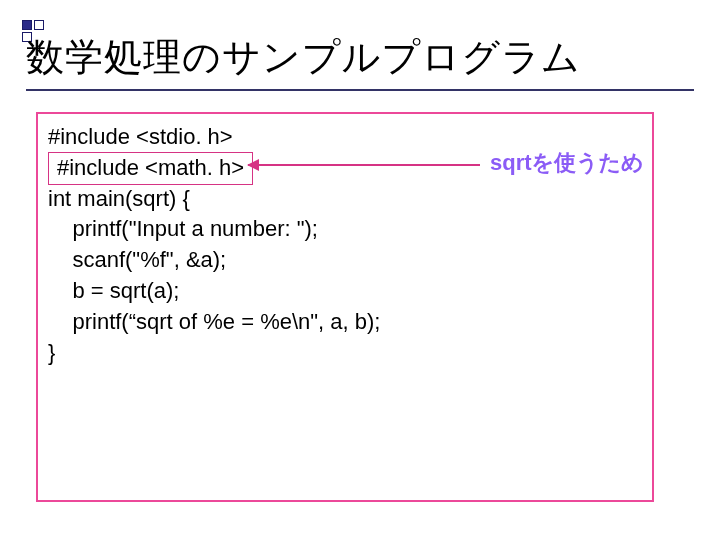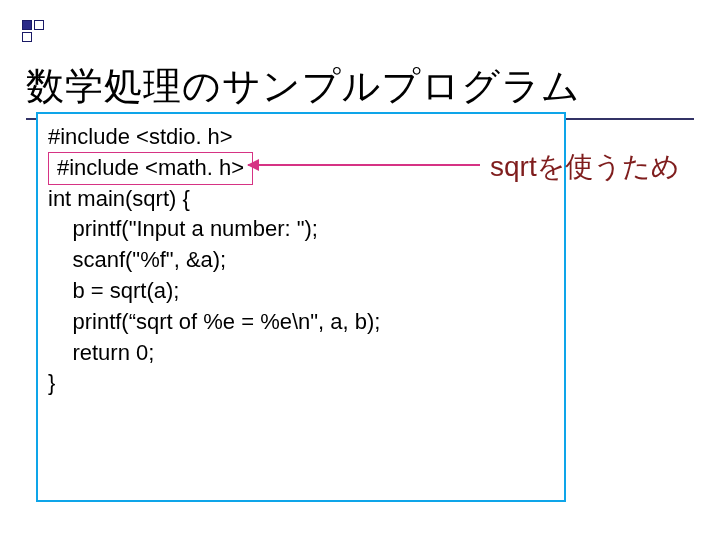--- a/index.html
+++ b/index.html
@@ -22,61 +22,62 @@
     width: 10px;
     height: 10px;
     border: 1px solid #1a1a66;
     position: absolute;
   }
   .marker .sq1 { top: 0; left: 0; background: #2a2a88; }
   .marker .sq2 { top: 0; left: 12px; background: #fff; }
   .marker .sq3 { top: 12px; left: 0; background: #fff; }
   .title-row {
     position: absolute;
-    top: 61px;
+    top: 32px;
     left: 26px;
     right: 26px;
     border-bottom: 2px solid #333366;
     padding-bottom: 6px;
   }
   .title {
     font-size: 38px;
     font-weight: 400;
     color: #000;
     letter-spacing: 1px;
   }
   .code-box {
     position: absolute;
     top: 112px;
     left: 36px;
-    width: 530px;
+    width: 618px;
     height: 390px;
-    border: 2px solid #0ea5e9;
+    border: 2px solid #ec4899;
     background: #fff;
     padding: 8px 10px;
   }
   .code-line {
     font-family: Arial, sans-serif;
     font-size: 22px;
     line-height: 1.4;
     color: #000;
     white-space: pre;
   }
   .hl {
     display: inline-block;
     border: 1.5px solid #d63384;
     padding: 0 8px;
     margin: -1px 0;
   }
   .annotation {
     position: absolute;
     top: 148px;
     left: 490px;
-    font-size: 28px;
-    color: #7f1d1d;
+    font-size: 22px;
+    color: #8b5cf6;
+    font-weight: bold;
   }
   .arrow {
     position: absolute;
     top: 164px;
     left: 248px;
     width: 232px;
     height: 2px;
     background: #d63384;
   }
   .arrow::before {
@@ -104,18 +105,17 @@
 
 <div class="code-box">
   <div class="code-line">#include &lt;stdio. h&gt;</div>
   <div class="code-line"><span class="hl">#include &lt;math. h&gt;</span></div>
   <div class="code-line"></div>
   <div class="code-line">int main(sqrt) {</div>
   <div class="code-line">    printf("Input a number: ");</div>
   <div class="code-line">    scanf("%f", &amp;a);</div>
   <div class="code-line">    b = sqrt(a);</div>
   <div class="code-line">    printf(“sqrt of %e = %e\n", a, b);</div>
-  <div class="code-line">    return 0;</div>
   <div class="code-line">}</div>
 </div>
 
 <div class="arrow"></div>
 <div class="annotation">sqrtを使うため</div>
 
 </body></html>

